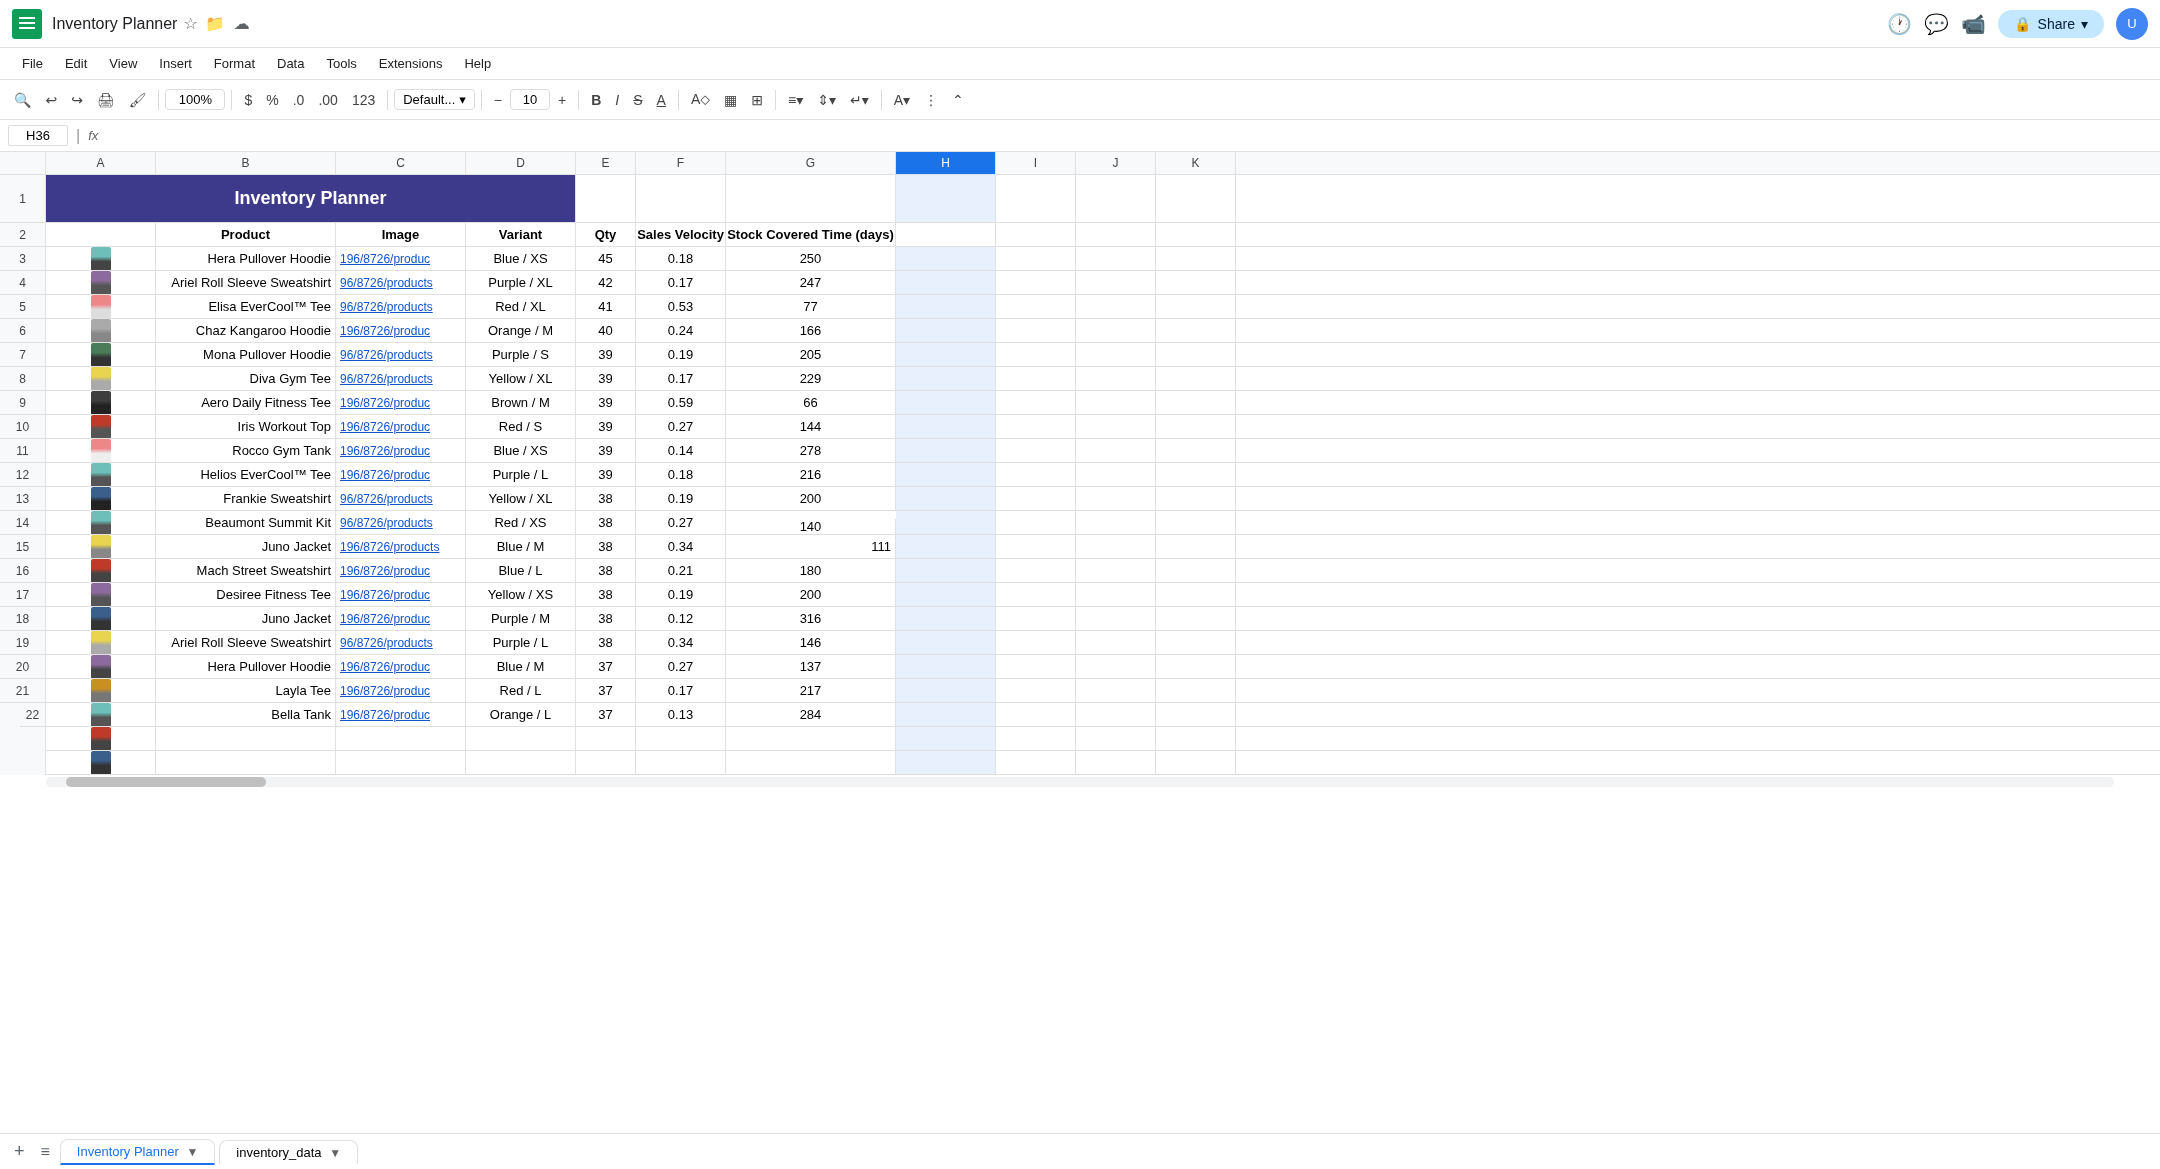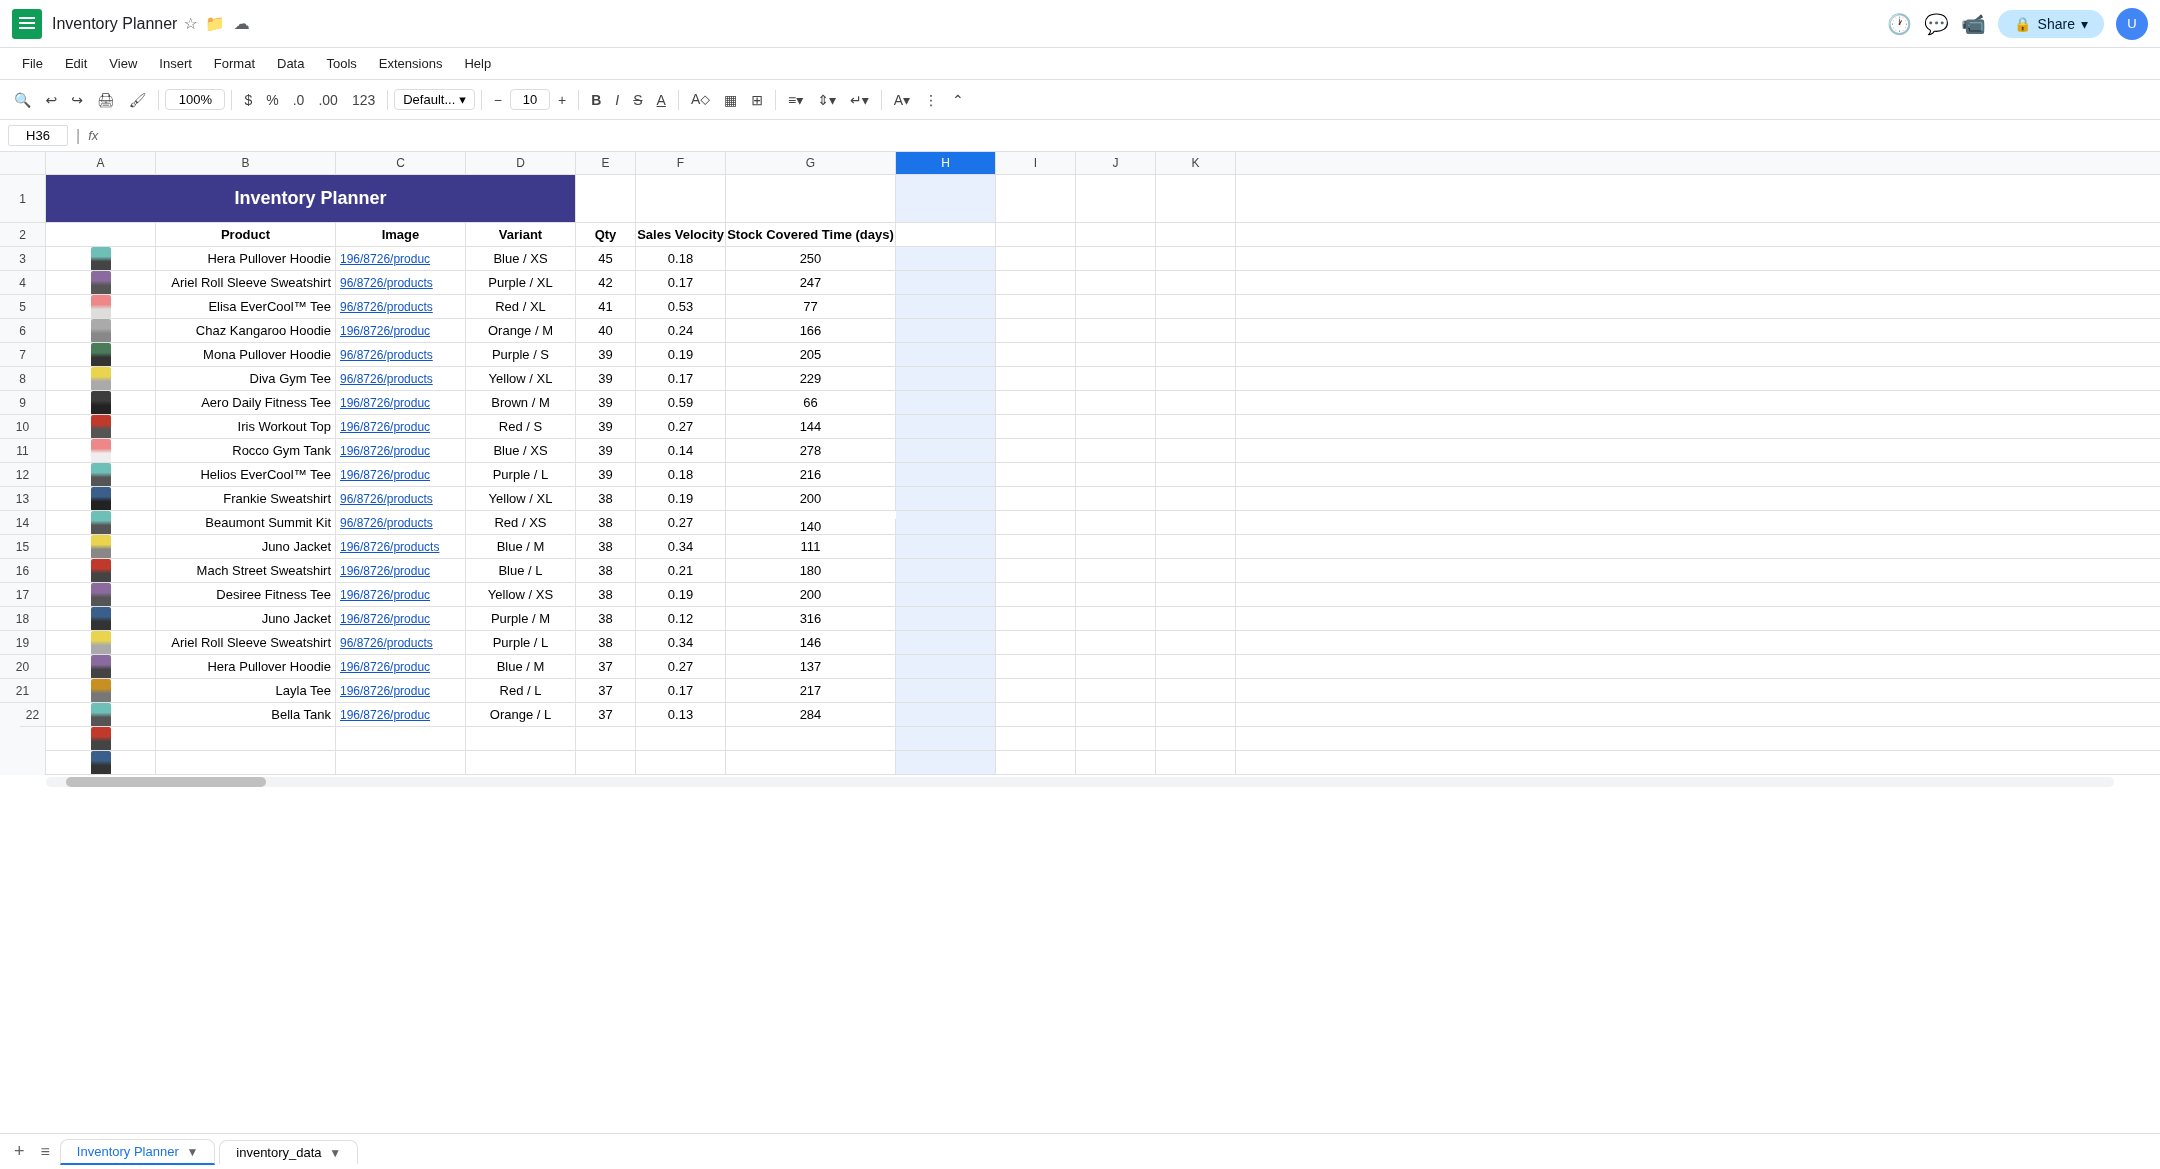--- a/index.html
+++ b/index.html
@@ -628,21 +628,21 @@
             </div>
           <div class="cell center" style="width:110px;min-width:110px;">
               <span>Blue / M</span>
             </div>
           <div class="cell center" style="width:60px;min-width:60px;">
               <span>38</span>
             </div>
           <div class="cell center" style="width:90px;min-width:90px;">
               <span>0.34</span>
             </div>
-          <div class="cell center" style="width:170px;min-width:170px;">
+          <div class="cell center" style="width:170px;min-width:170px;justify-content:flex-end;">
               <span>111</span>
             </div>
           <div class="cell cell-selected" style="width:100px;min-width:100px;"></div>
           <div class="cell" style="width:80px;"></div>
           <div class="cell" style="width:80px;"></div>
           <div class="cell" style="width:80px;"></div>
         </div>
 
         <div class="sheet-row" style="height:24px;">
           <div class="cell center" style="width:110px;min-width:110px;">

